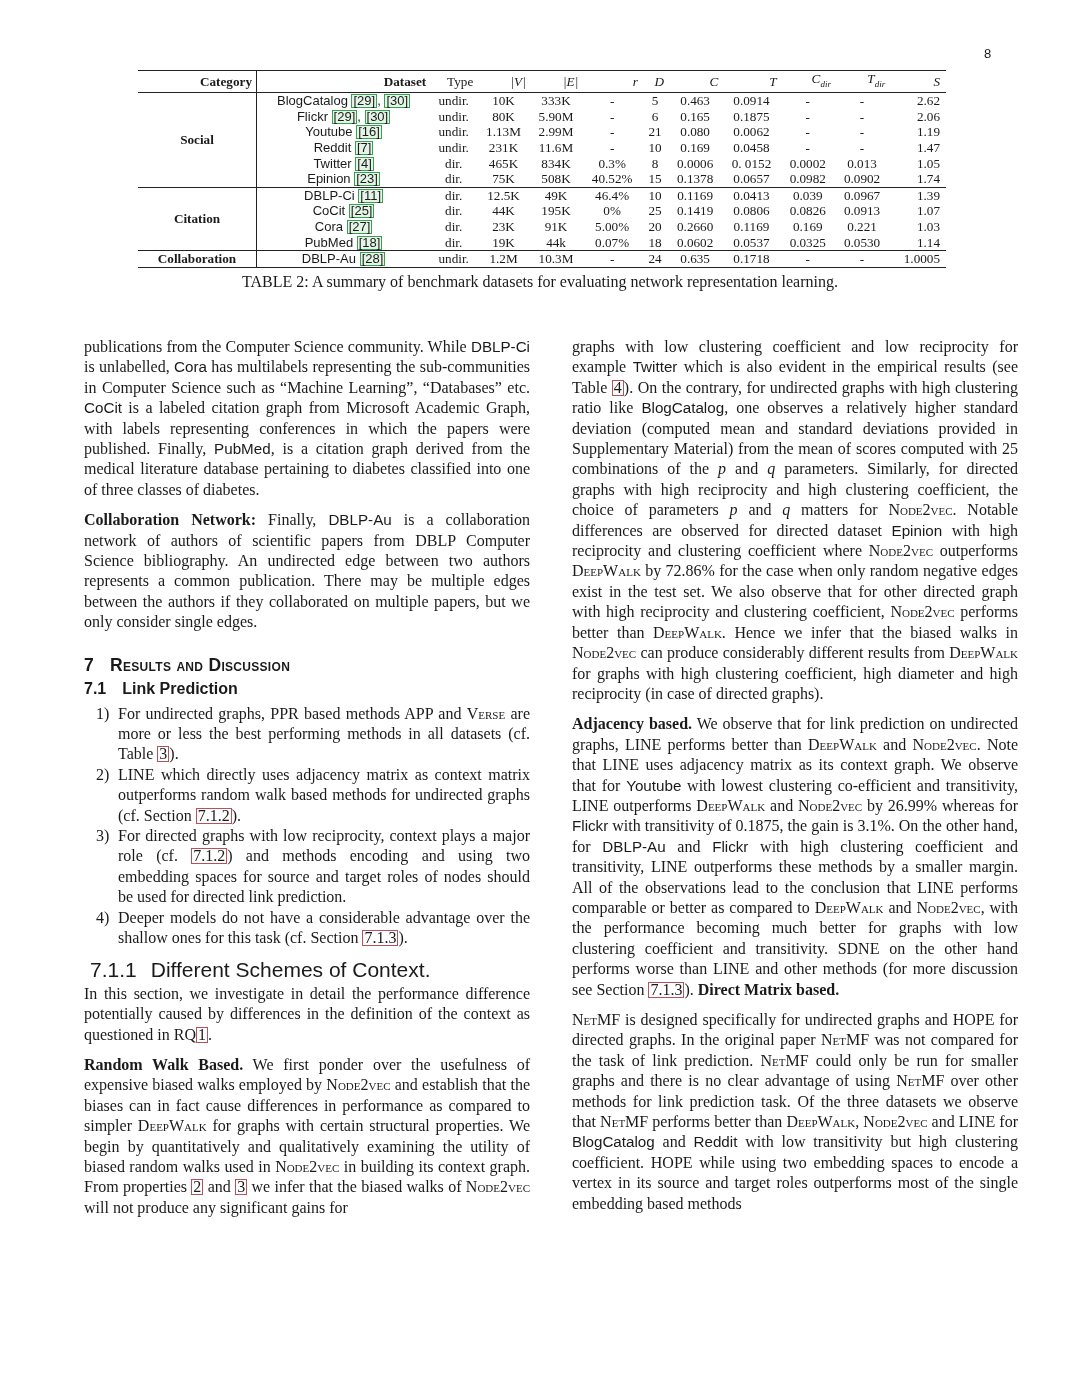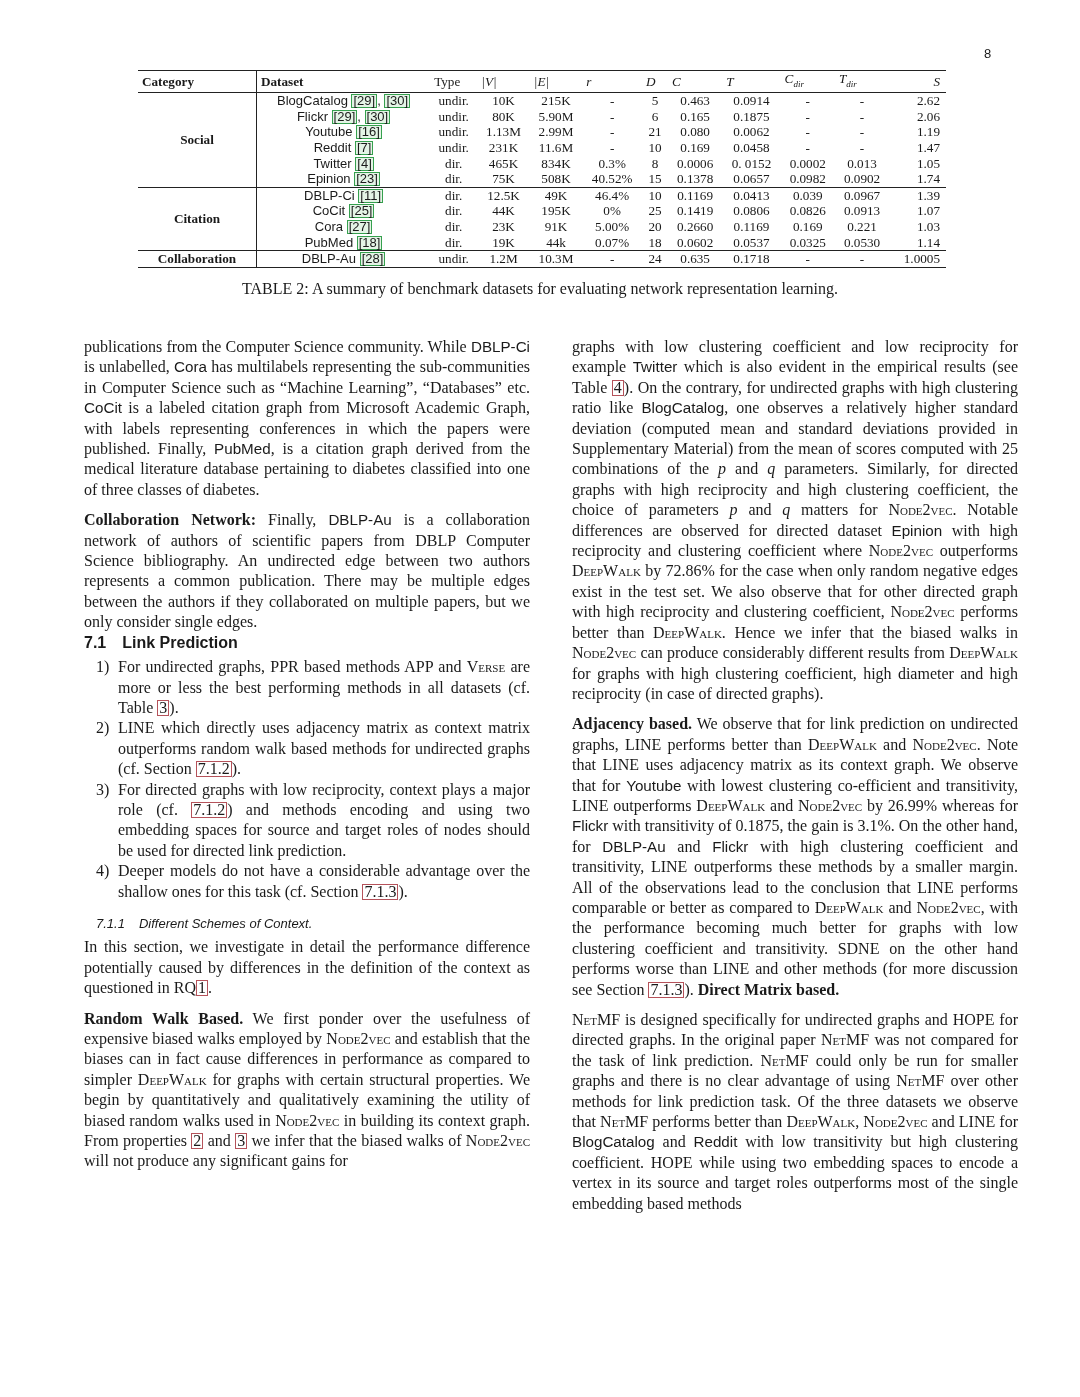--- a/index.html
+++ b/index.html
@@ -3,50 +3,50 @@
 <meta charset="utf-8">
 <style>
   html, body { margin:0; padding:0; background:#ffffff; }
   body { width:1080px; height:1397px; position:relative; overflow:hidden; color:#1a1a1a;
          font-family:"Liberation Serif", "DejaVu Serif", serif; }
   .pagenum { position:absolute; left:984px; top:46px; font-size:13px; font-family:"Liberation Sans", sans-serif; }
 
   
   .tbl-wrap { position:absolute; left:138px; top:70px; width:808px; }
   table.ds { border-collapse:collapse; width:808px; font-size:13.2px; line-height:15.6px; }
-  table.ds th { font-weight:normal; padding:0 4px; border-top:1.2px solid #222; border-bottom:1.2px solid #222; text-align:left; }
+  table.ds th { font-weight:normal; padding:0 4px; border-top:1.2px solid #222; border-bottom:1.2px solid #222; text-align:right; }
   table.ds th.cat, table.ds td.cat { font-weight:bold; border-right:1px solid #222; width:110px; }
   table.ds th.cat { font-weight:bold; }
   table.ds th.dsname { font-weight:bold; }
   table.ds td { padding:0 4px; text-align:center; white-space:nowrap; }
   table.ds td.dsname { font-family:"Liberation Sans", sans-serif; font-size:13px; }
   table.ds td.s, table.ds th.s { text-align:right; padding-right:6px; }
   table.ds tr.grp-end td { border-bottom:1.2px solid #222; }
   table.ds tr.last td { border-bottom:1.2px solid #222; }
   .ref { border:1px solid #36a04e; background:#e4f4e6; color:#1a1a1a; padding:0 1px; line-height:12px; display:inline-block; }
   .it { font-style:italic; }
 
-  .caption { position:absolute; left:0; width:1080px; top:280px; text-align:center; font-size:16px; }
+  .caption { position:absolute; left:0; width:1080px; top:273px; text-align:center; font-size:16px; }
 
   
   .col { position:absolute; top:337px; width:446px; font-size:16px; line-height:20.4px; text-align:justify; }
   .col.left { left:84px; }
   .col.right { left:572px; }
   .col p { margin:0; }
   .col p + p { margin-top:10px; }
   .sans { font-family:"Liberation Sans", sans-serif; font-size:15.2px; }
   .sc { font-variant:small-caps; }
   .b { font-weight:bold; }
   .xref { border:1px solid #b5525a; padding:0 1px; line-height:14px; display:inline-block; }
   .sec { font-family:"Liberation Sans", sans-serif; font-weight:bold; font-size:17.5px; margin:22px 0 4px 0; letter-spacing:0.3px; }
   .sec .num { margin-right:16px; }
   .sec .scap { font-variant:small-caps; }
   .subsec { font-family:Liberation Sans, sans-serif; font-weight:bold; font-size:16px; margin:0 0 4px 0; }
   .subsec .num { margin-right:16px; }
-  .subsub { font-family:"Liberation Sans", sans-serif; font-style:italic; font-size:13px; margin:12px 0 3px 12px; }
+  .subsub { font-family:"Liberation Sans", sans-serif; font-size:21px; margin:12px 0 3px 6px; }
   .subsub .num { margin-right:14px; }
   ol.findings { list-style:none; margin:3px 0 0 0; padding:0; }
   ol.findings li { position:relative; padding-left:34px; }
   ol.findings li .n { position:absolute; left:12px; top:0; }
 </style>
 </head>
 <body>
 
 <div class="pagenum">8</div>
 
@@ -67,21 +67,21 @@
         <th class="it">T<sub style="font-size: 9px;">dir</sub></th>
         <th class="it s">S</th>
       </tr>
     </thead>
     <tbody id="tbody">
         <tr>
           <td class="cat" rowspan="6" style="border-bottom: 1.2px solid rgb(34, 34, 34);">Social</td>
           <td class="dsname"><span>BlogCatalog</span> <span class="ref">[29]</span>, <span class="ref">[30]</span></td>
           <td>undir.</td>
           <td>10K</td>
-          <td>215K</td>
+          <td>333K</td>
           <td>-</td>
           <td>5</td>
           <td>0.463</td>
           <td>0.0914</td>
           <td>-</td>
           <td>-</td>
           <td class="s">2.62</td>
         </tr>
         <tr>
           <td class="dsname"><span>Flickr</span> <span class="ref">[29]</span>, <span class="ref">[30]</span></td>
@@ -219,20 +219,21 @@
   </table>
 </div>
 
 <div class="caption">TABLE 2: A summary of benchmark datasets for evaluating network representation learning.</div>
 
 <div class="col left">
   <p><span>publications from the Computer Science community. While </span><span class="sans">DBLP-Ci</span><span> is unlabelled, </span><span class="sans">Cora</span><span> has multilabels representing the sub-communities in Computer Science such as “Machine Learning”, “Databases” etc. </span><span class="sans">CoCit</span><span> is a labeled citation graph from Microsoft Academic Graph, with labels representing conferences in which the papers were published. Finally, </span><span class="sans">PubMed</span><span>, is a citation graph derived from the medical literature database pertaining to diabetes classified into one of three classes of diabetes.</span></p>
 
   <p><span class="b">Collaboration Network:</span><span> Finally, </span><span class="sans">DBLP-Au</span><span> is a collaboration network of authors of scientific papers from DBLP Computer Science bibliography. An undirected edge between two authors represents a common publication. There may be multiple edges between the authors if they collaborated on multiple papers, but we only consider single edges.</span></p>
 
+  <div class="sec"><span class="num">7</span><span class="scap">Results and Discussion</span></div>
   <div class="subsec"><span class="num">7.1</span><span>Link Prediction</span></div>
 
   <ol class="findings">
     <li><span class="n">1)</span><span>For undirected graphs, PPR based methods APP and </span><span class="sc">Verse</span><span> are more or less the best performing methods in all datasets (cf. Table </span><span class="xref">3</span><span>).</span></li>
     <li><span class="n">2)</span><span>LINE which directly uses adjacency matrix as context matrix outperforms random walk based methods for undirected graphs (cf. Section </span><span class="xref">7.1.2</span><span>).</span></li>
     <li><span class="n">3)</span><span>For directed graphs with low reciprocity, context plays a major role (cf. </span><span class="xref">7.1.2</span><span>) and methods encoding and using two embedding spaces for source and target roles of nodes should be used for directed link prediction.</span></li>
     <li><span class="n">4)</span><span>Deeper models do not have a considerable advantage over the shallow ones for this task (cf. Section </span><span class="xref">7.1.3</span><span>).</span></li>
   </ol>
 
   <div class="subsub"><span class="num">7.1.1</span><span>Different Schemes of Context.</span></div>

